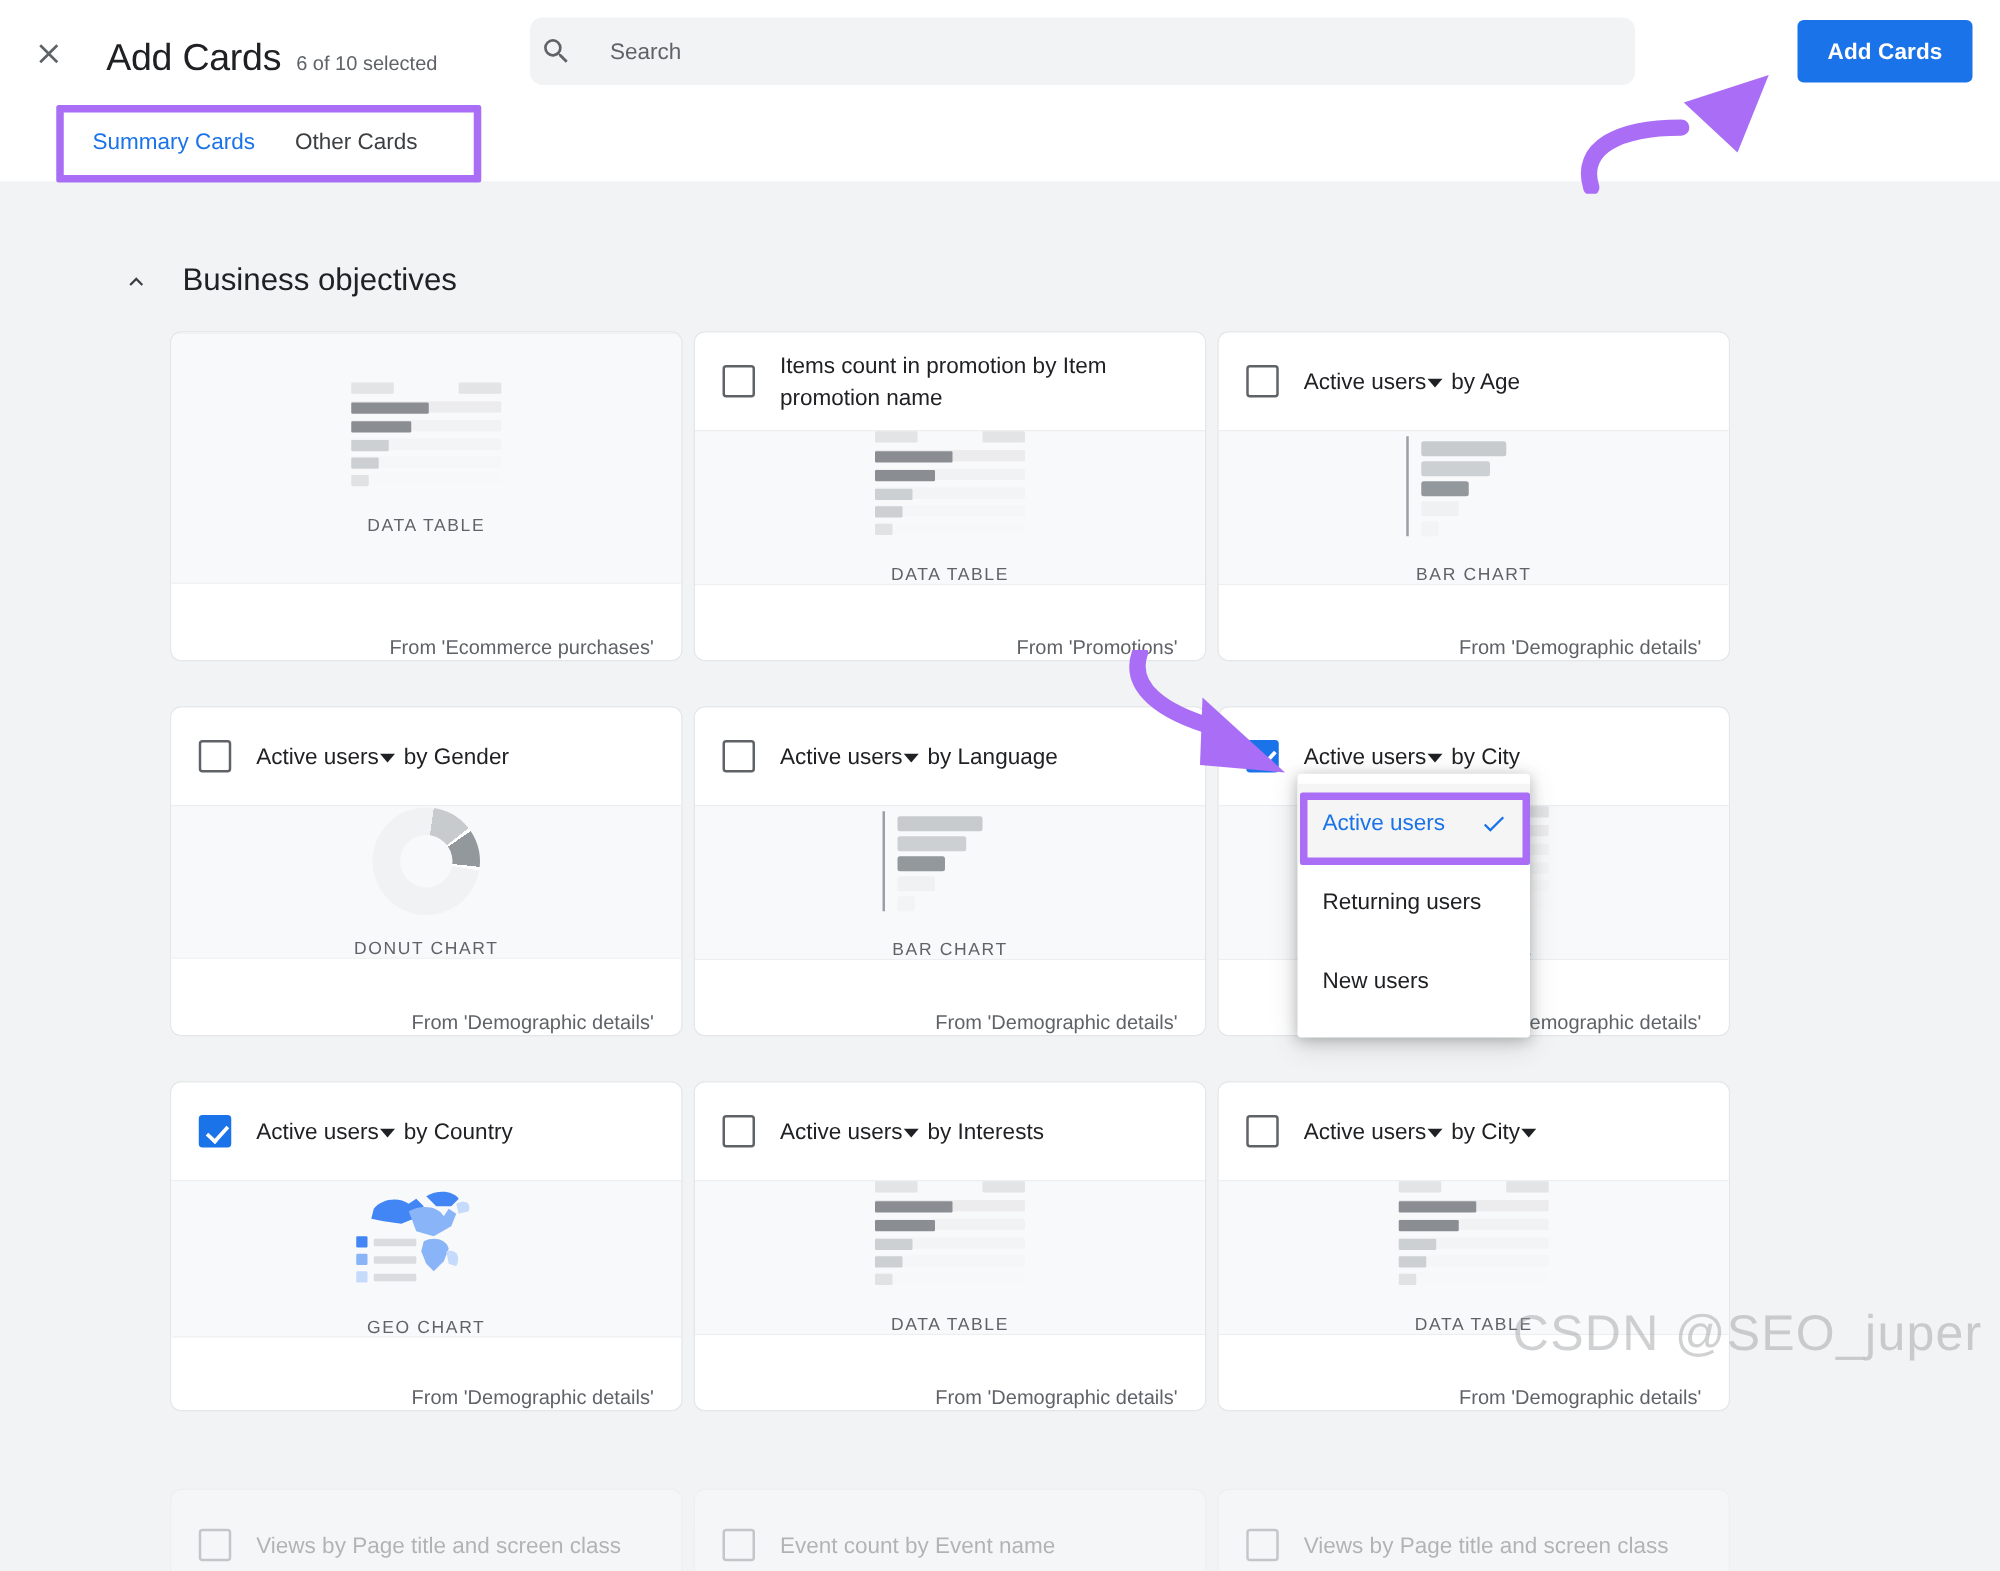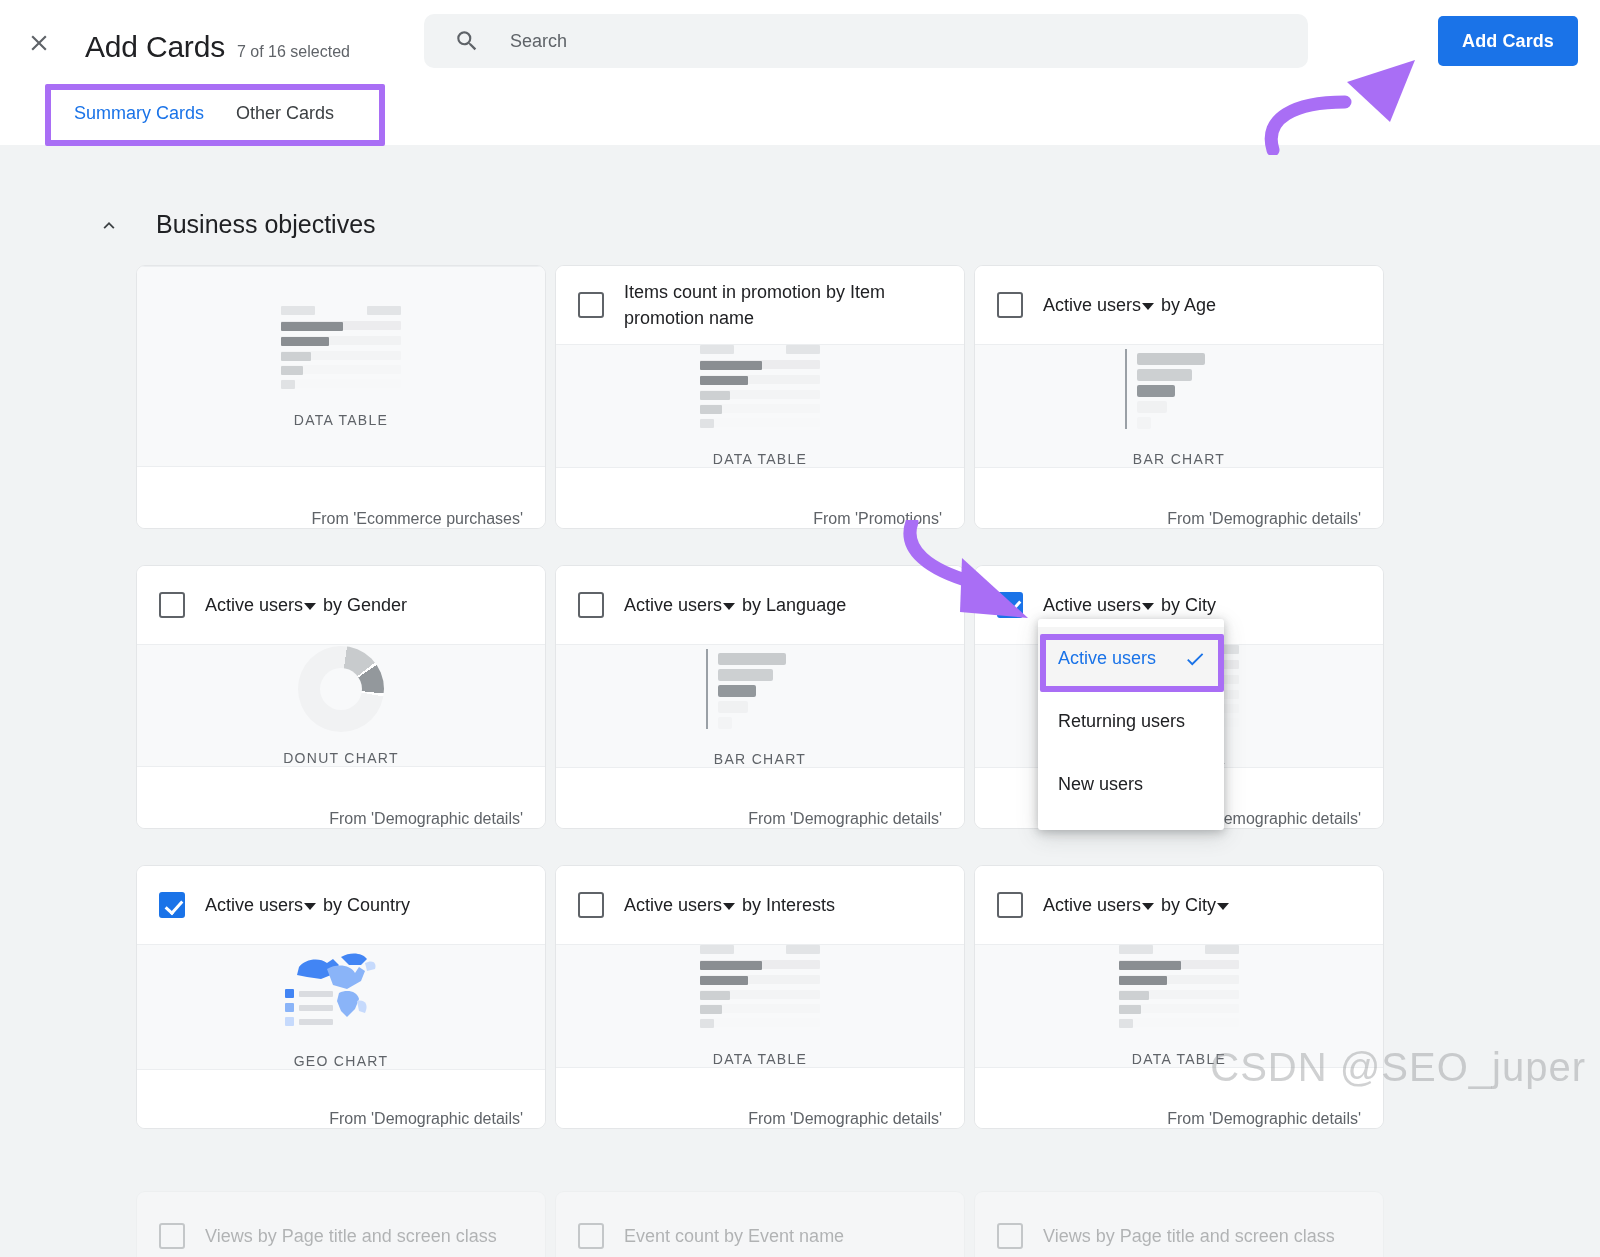--- a/index.html
+++ b/index.html
@@ -22,21 +22,21 @@
     cursor: pointer;
   }
   .close-icon svg { display: block; }
   .title-wrap { position: absolute; left: 85px; top: 30px; display: flex; align-items: baseline; gap: 12px; }
   .title { font-size: 30px; color: #202124; letter-spacing: -0.2px; font-weight: 400; }
   .subtitle { font-size: 16px; color: #5f6368; }
 
   .search-box {
     position: absolute; left: 424px; top: 14px; width: 884px; height: 54px;
     background: #f1f3f4; border-radius: 10px; display: flex; align-items: center;
-    padding-left: 30px; gap: 30px; cursor: text;
+    padding-left: 8px; gap: 30px; cursor: text;
   }
   .search-icon svg { display: block; }
   .search-input {
     border: none; outline: none; background: transparent;
     font-family: "Liberation Sans", sans-serif; font-size: 18px; color: #3c4043;
     width: 760px; height: 30px;
   }
   .search-input::placeholder { color: #5f6368; }
 
   .add-cards-btn {
@@ -62,21 +62,21 @@
     position: absolute; left: 45px; top: 84px; width: 340px; height: 62px;
     border: 6px solid #a96ef5; border-radius: 2px; pointer-events: none; z-index: 31;
   }
 
   
   .body-area {
     position: absolute; top: 145px; left: 0; width: 1600px; height: 1112px;
     background: #f1f3f4; overflow: hidden;
   }
   .section-head {
-    position: absolute; left: 98px; top: 65px; display: flex; align-items: center; gap: 36px;
+    position: absolute; left: 98px; top: 65px; display: flex; align-items: center; gap: 26px;
     cursor: pointer;
   }
   .chevron-up svg { display: block; }
   .section-title { font-size: 25px; color: #202124; font-weight: 400; }
 
   .grid {
     position: absolute; left: 136px; top: 120px; width: 1250px;
     display: grid; grid-template-columns: repeat(3, 410px); column-gap: 9px; row-gap: 36px;
   }
 
@@ -192,21 +192,21 @@
   <div class="header">
 
     <div class="close-icon">
       <svg width="26" height="26" viewBox="0 0 24 24">
         <path d="M19 6.4L17.6 5 12 10.6 6.4 5 5 6.4 10.6 12 5 17.6 6.4 19 12 13.4 17.6 19 19 17.6 13.4 12z" fill="#5f6368"></path>
       </svg>
     </div>
 
     <div class="title-wrap">
       <div class="title">Add Cards</div>
-      <div class="subtitle">7 of 16 selected</div>
+      <div class="subtitle">6 of 10 selected</div>
     </div>
 
     <div class="search-box">
       <span class="search-icon">
         <svg width="26" height="26" viewBox="0 0 24 24">
           <path d="M15.5 14h-.79l-.28-.27A6.47 6.47 0 0016 9.5 6.5 6.5 0 109.5 16c1.61 0 3.09-.59 4.23-1.57l.27.28v.79l5 4.99L20.49 19l-4.99-5zm-6 0C7.01 14 5 11.99 5 9.5S7.01 5 9.5 5 14 7.01 14 9.5 11.99 14 9.5 14z" fill="#5f6368"></path>
         </svg>
       </span>
       <input class="search-input" type="text" placeholder="Search" style="">
     </div>

